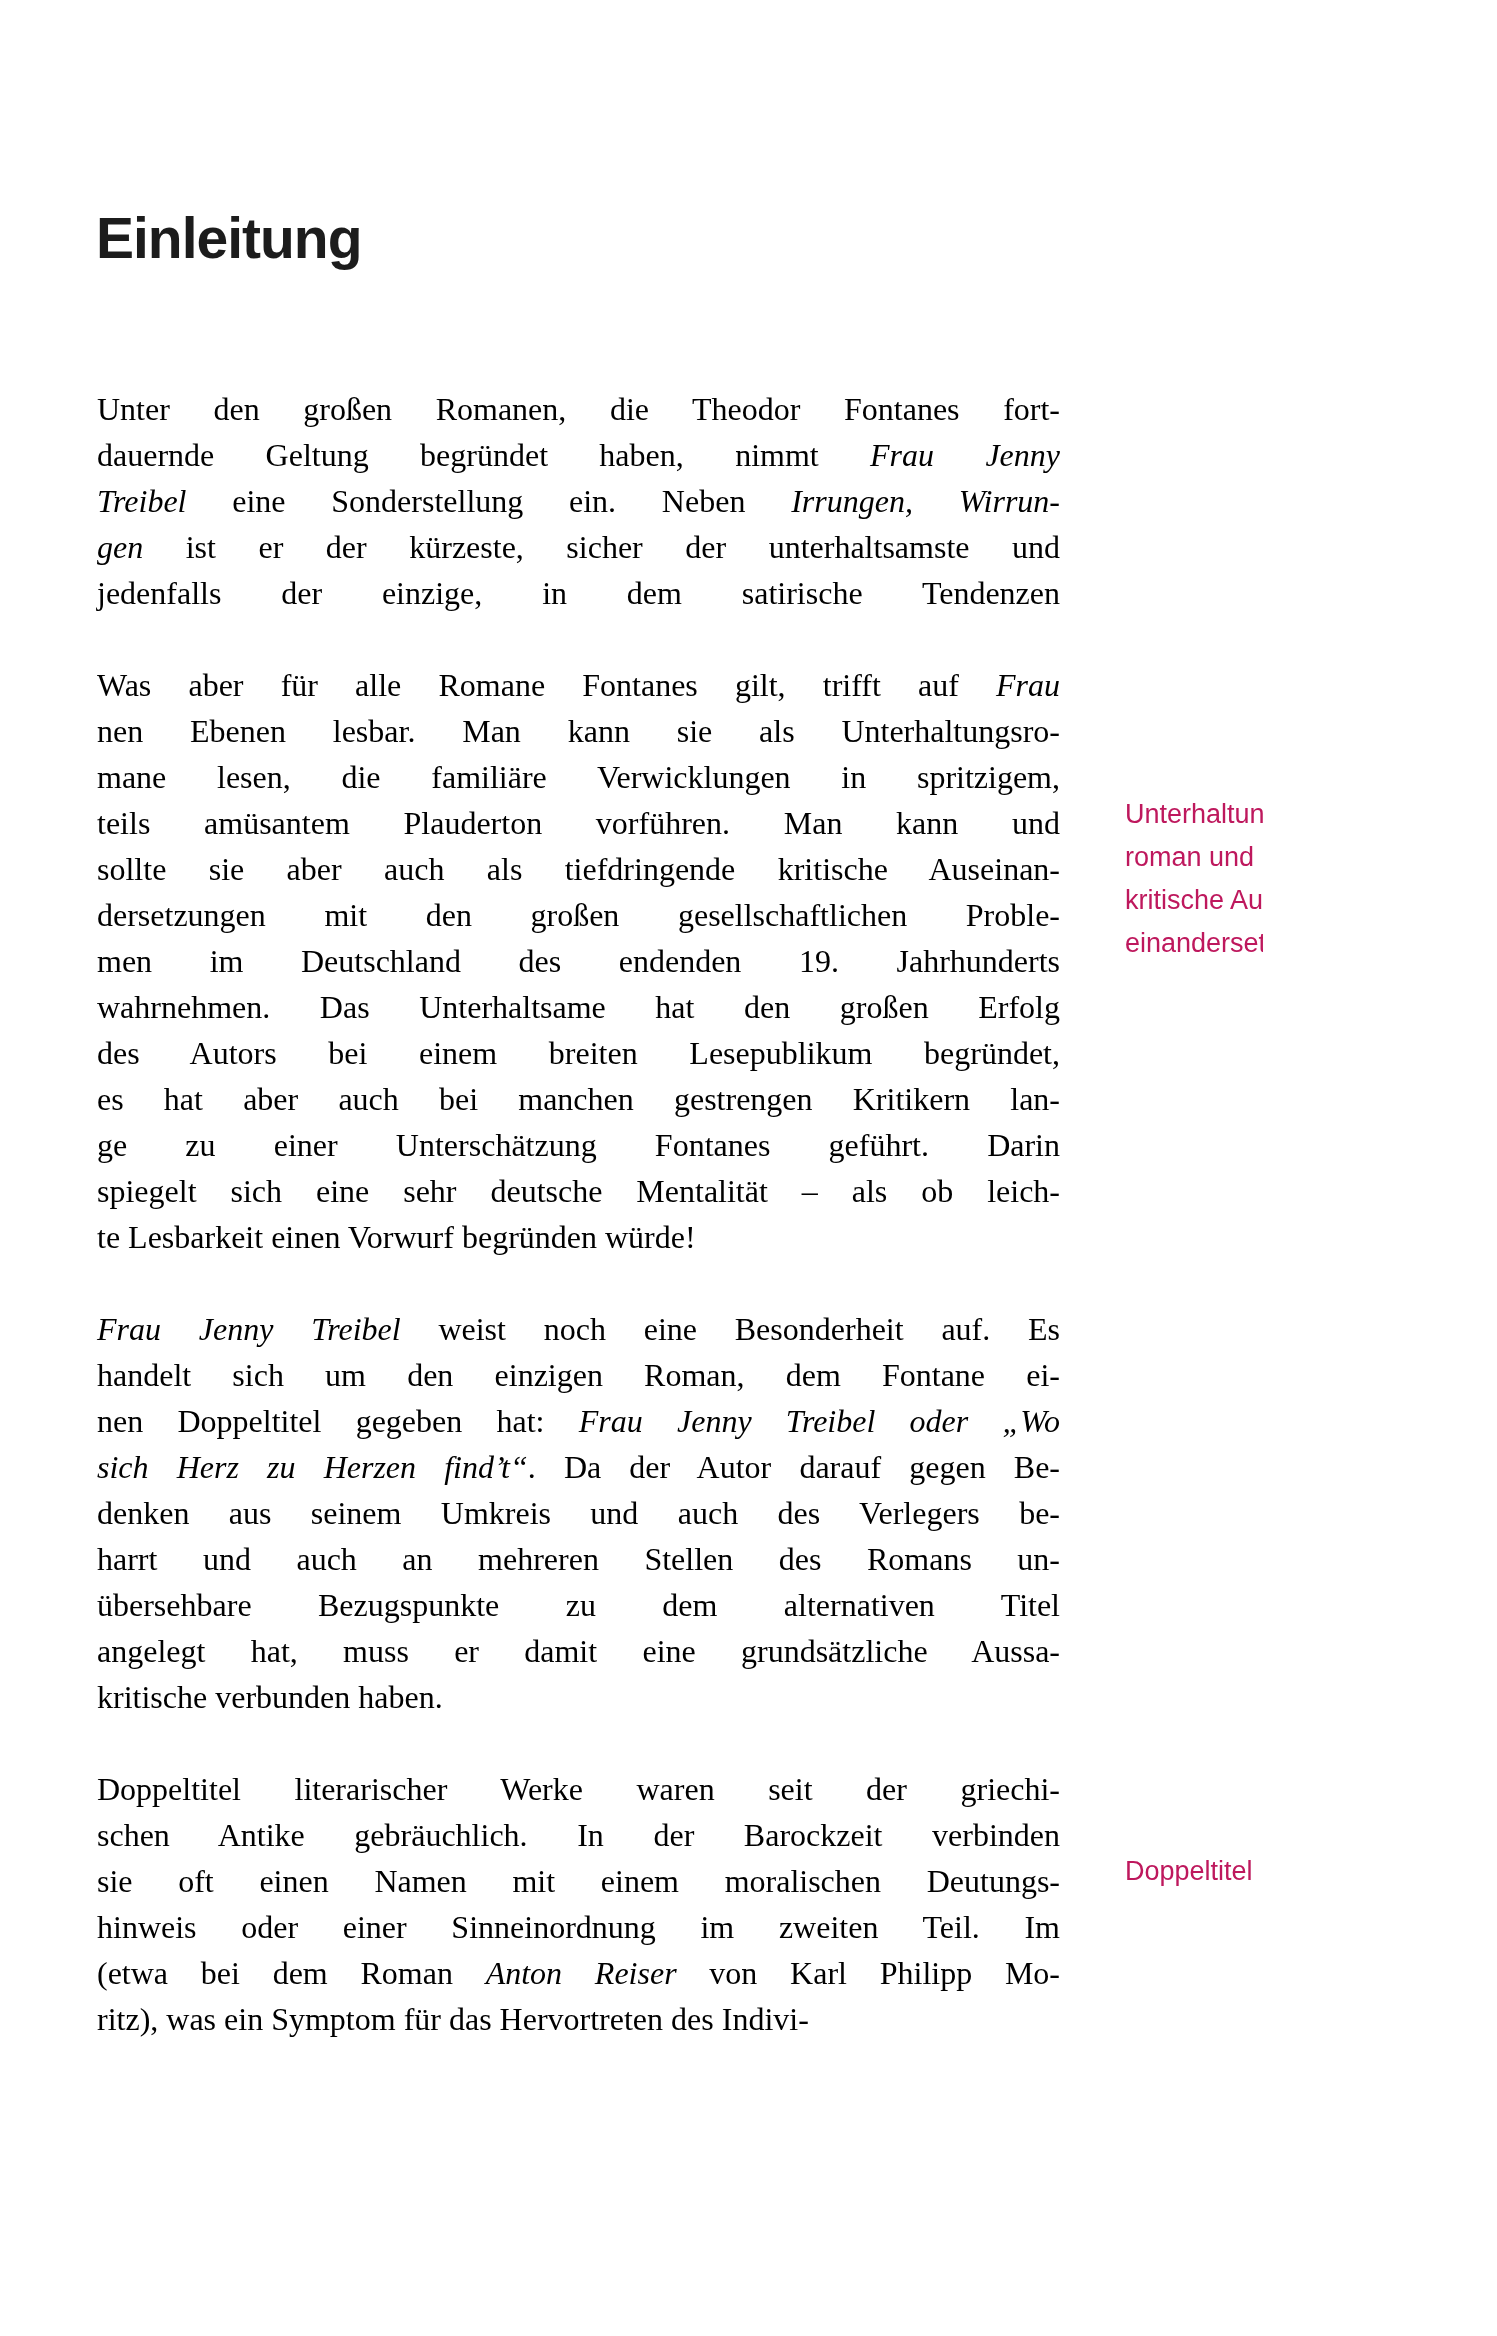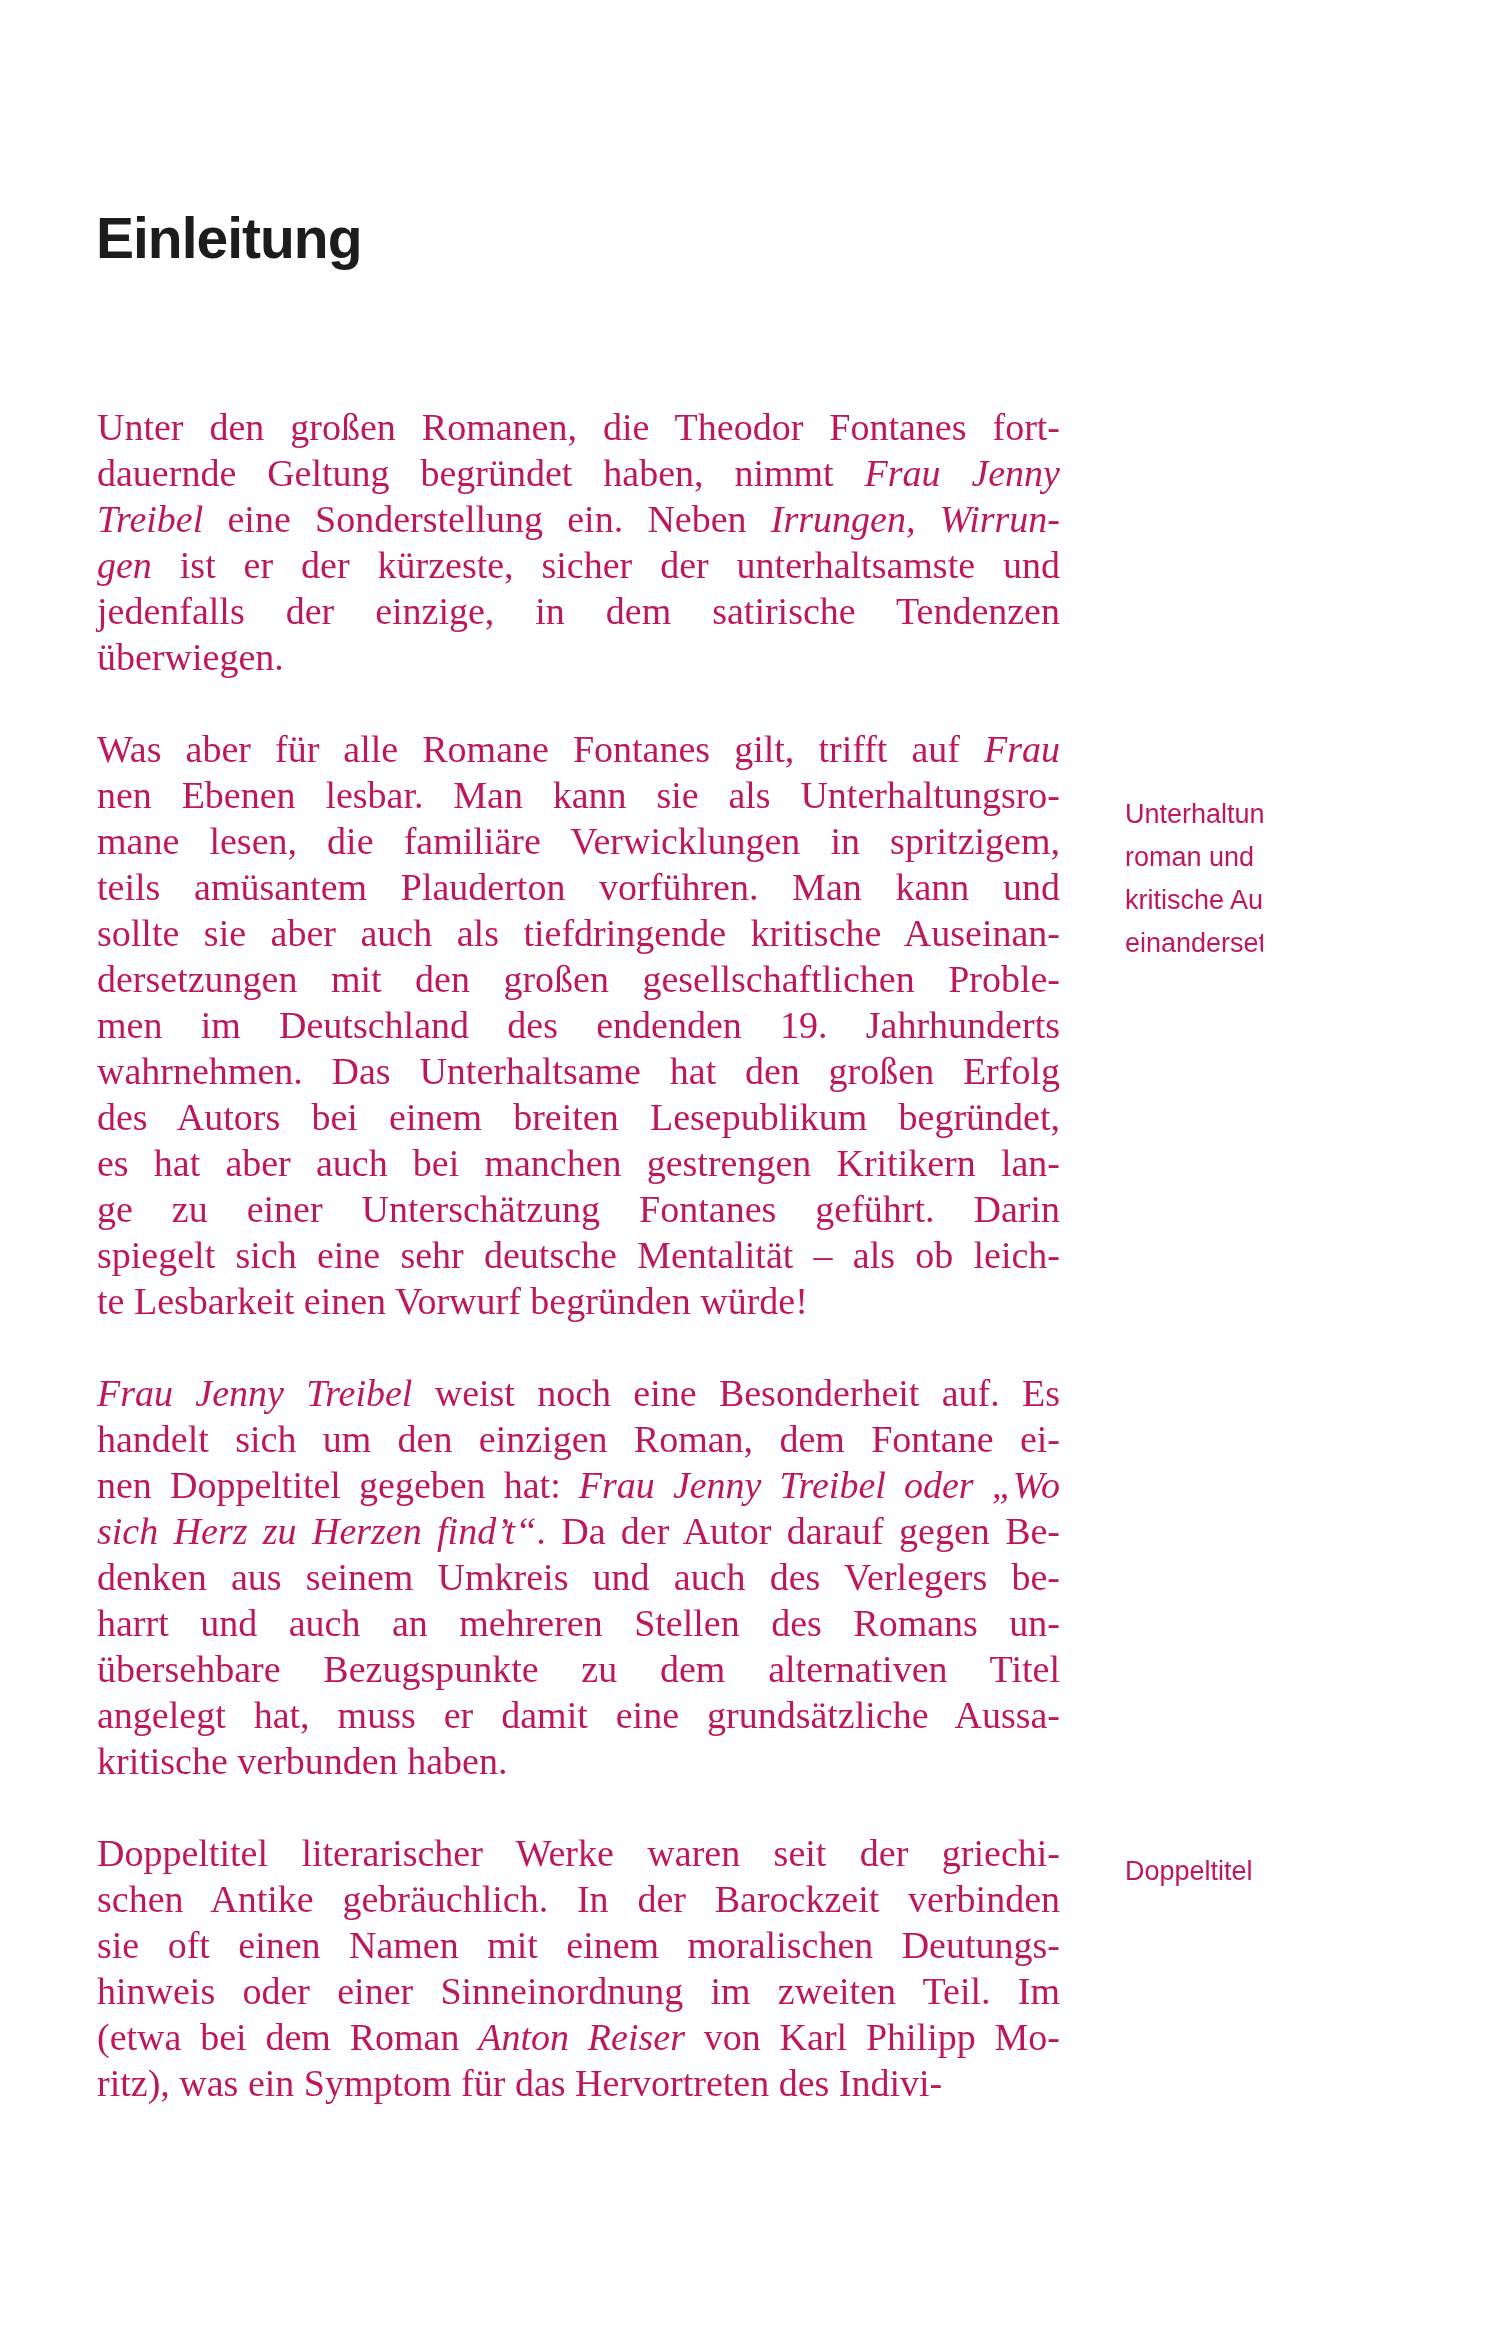--- a/index.html
+++ b/index.html
@@ -23,24 +23,24 @@
     font-family: "Liberation Sans", sans-serif;
     font-weight: bold;
     font-size: 57px;
     line-height: 1;
     letter-spacing: -1px;
     color: #1c1c1c;
   }
   .body-col {
     position: absolute;
     left: 97px;
-    top: 404px;
+    top: 386px;
     width: 963px;
-    color: #be185d;
-    font-size: 38px;
+    color: #000000;
+    font-size: 32px;
     line-height: 46px;
   }
   .para {
     margin: 0 0 46px 0;
   }
   .line {
     text-align: justify;
     text-align-last: justify;
     height: 46px;
     overflow: visible;
@@ -81,21 +81,20 @@
 
   <h1 class="title">Einleitung</h1>
 
   <div class="body-col">
       <div class="para">
         <div class="line"><span>Unter den großen Romanen, die Theodor Fontanes fort-</span></div>
         <div class="line"><span>dauernde Geltung begründet haben, nimmt </span><span class="it">Frau Jenny</span></div>
         <div class="line"><span class="it">Treibel</span><span> eine Sonderstellung ein. Neben </span><span class="it">Irrungen, Wirrun-</span></div>
         <div class="line"><span class="it">gen</span><span> ist er der kürzeste, sicher der unterhaltsamste und</span></div>
         <div class="line"><span>jedenfalls der einzige, in dem satirische Tendenzen</span></div>
-        <div class="line last"><span>überwiegen.</span></div>
       </div>
       <div class="para">
         <div class="line"><span>Was aber für alle Romane Fontanes gilt, trifft auf </span><span class="it">Frau</span></div>
         <div class="line"><span>nen Ebenen lesbar. Man kann sie als Unterhaltungsro-</span></div>
         <div class="line"><span>mane lesen, die familiäre Verwicklungen in spritzigem,</span></div>
         <div class="line"><span>teils amüsantem Plauderton vorführen. Man kann und</span></div>
         <div class="line"><span>sollte sie aber auch als tiefdringende kritische Auseinan-</span></div>
         <div class="line"><span>dersetzungen mit den großen gesellschaftlichen Proble-</span></div>
         <div class="line"><span>men im Deutschland des endenden 19. Jahrhunderts</span></div>
         <div class="line"><span>wahrnehmen. Das Unterhaltsame hat den großen Erfolg</span></div>

